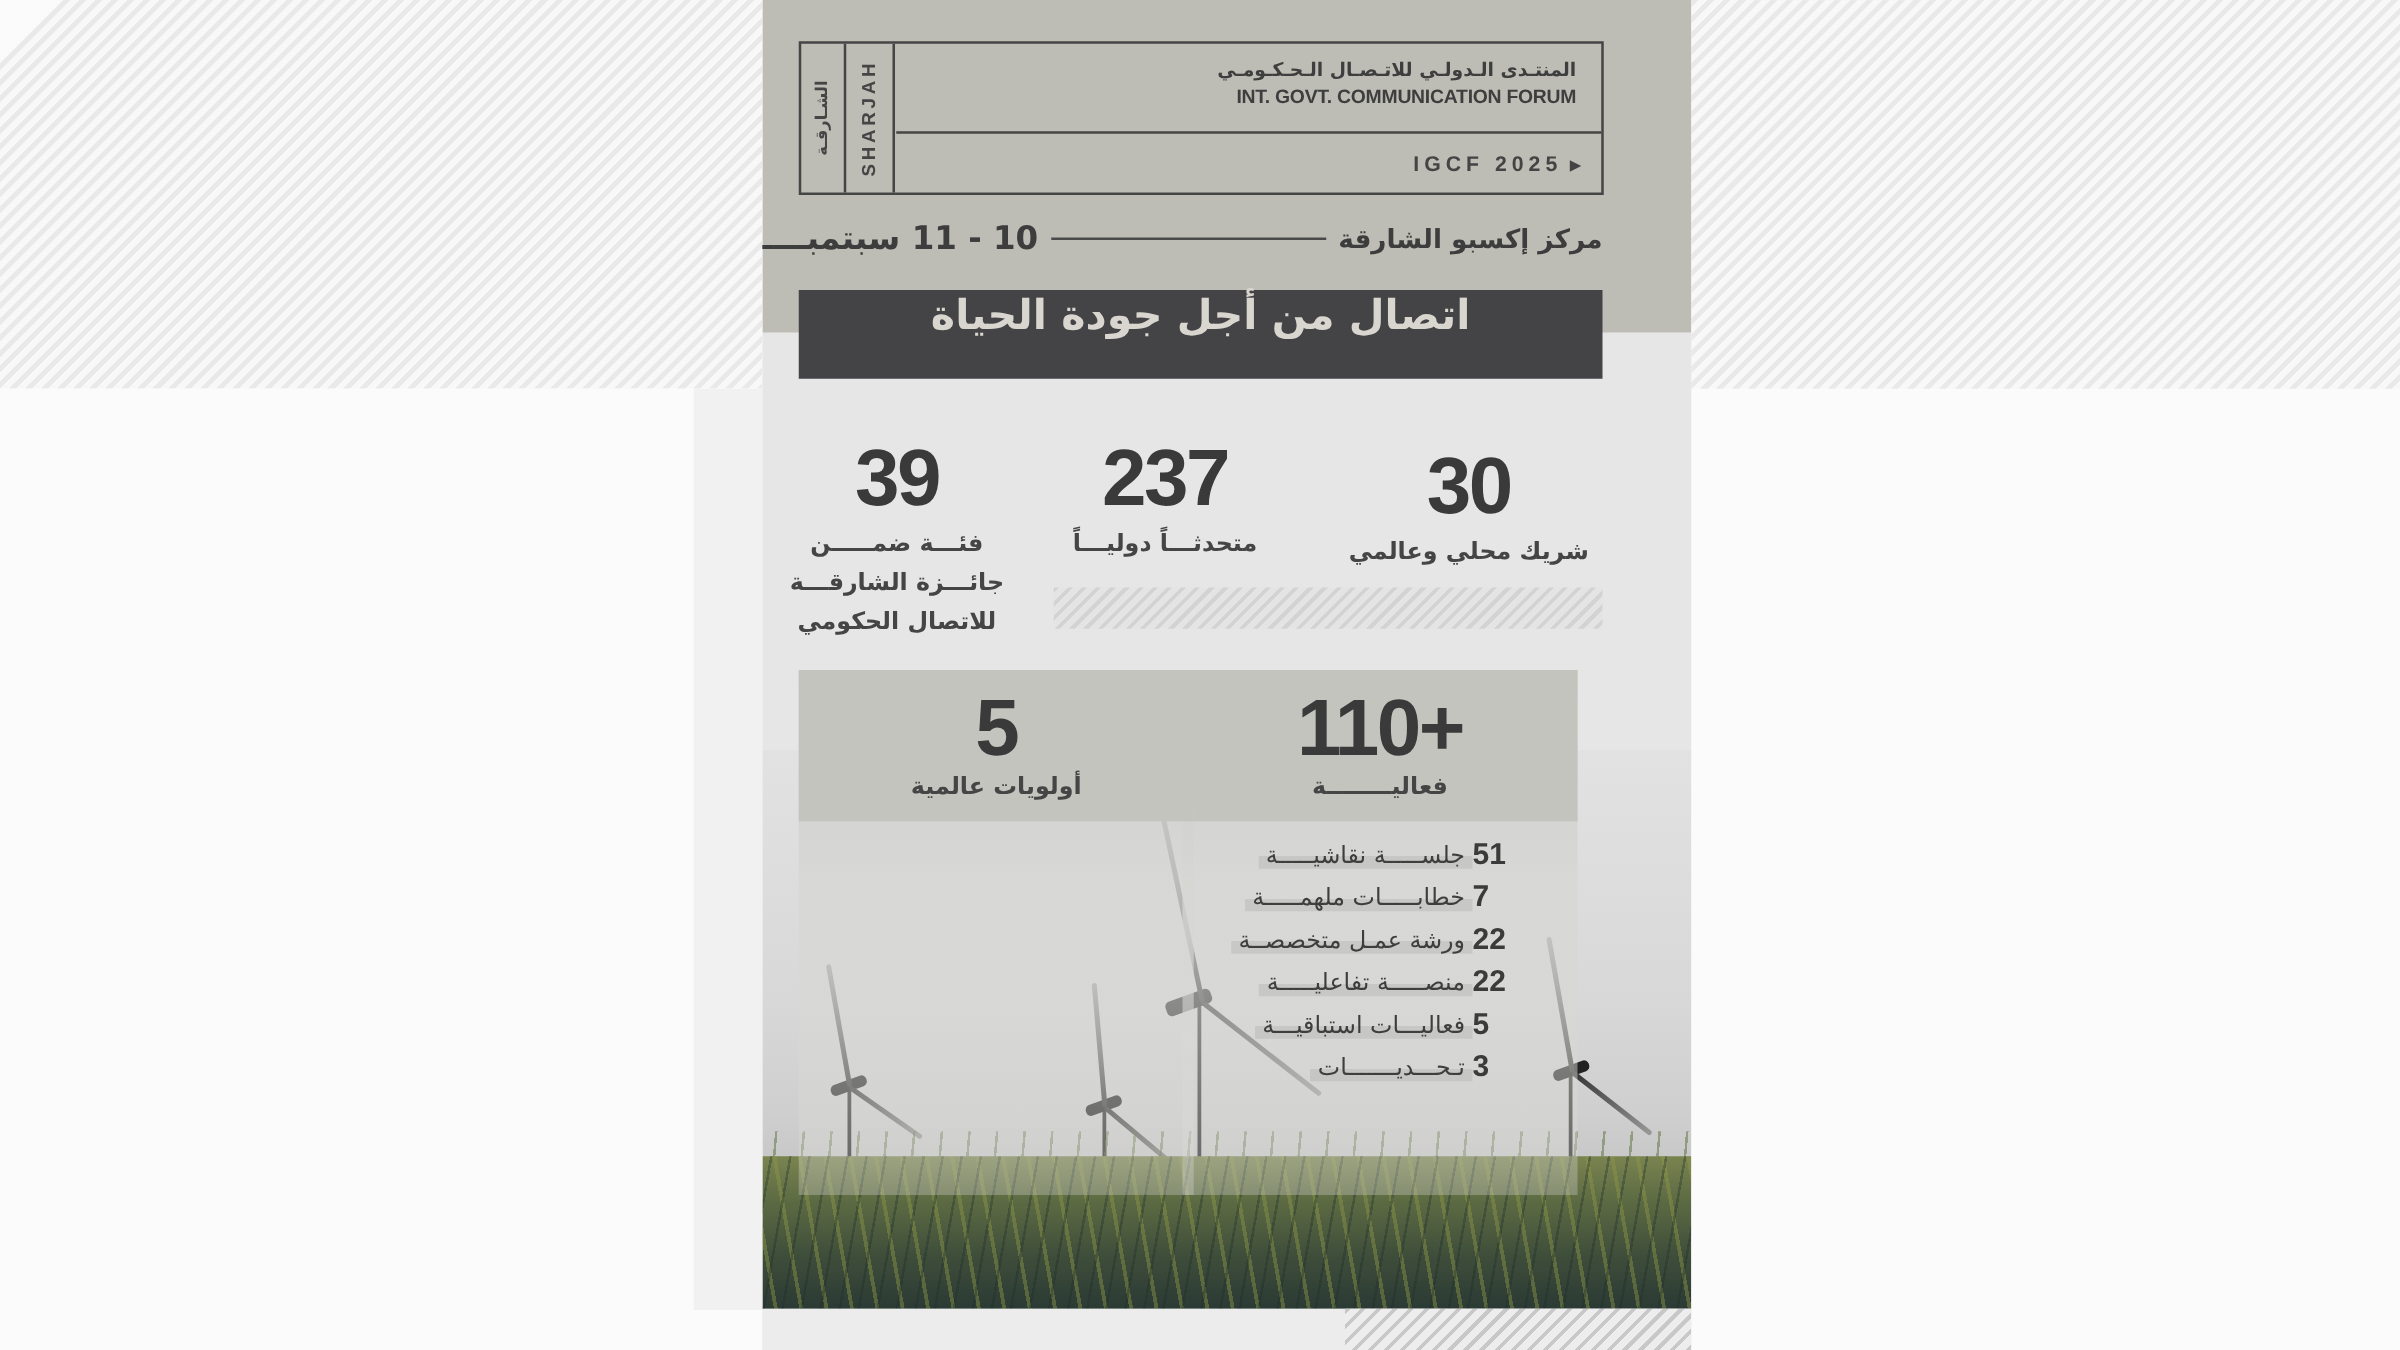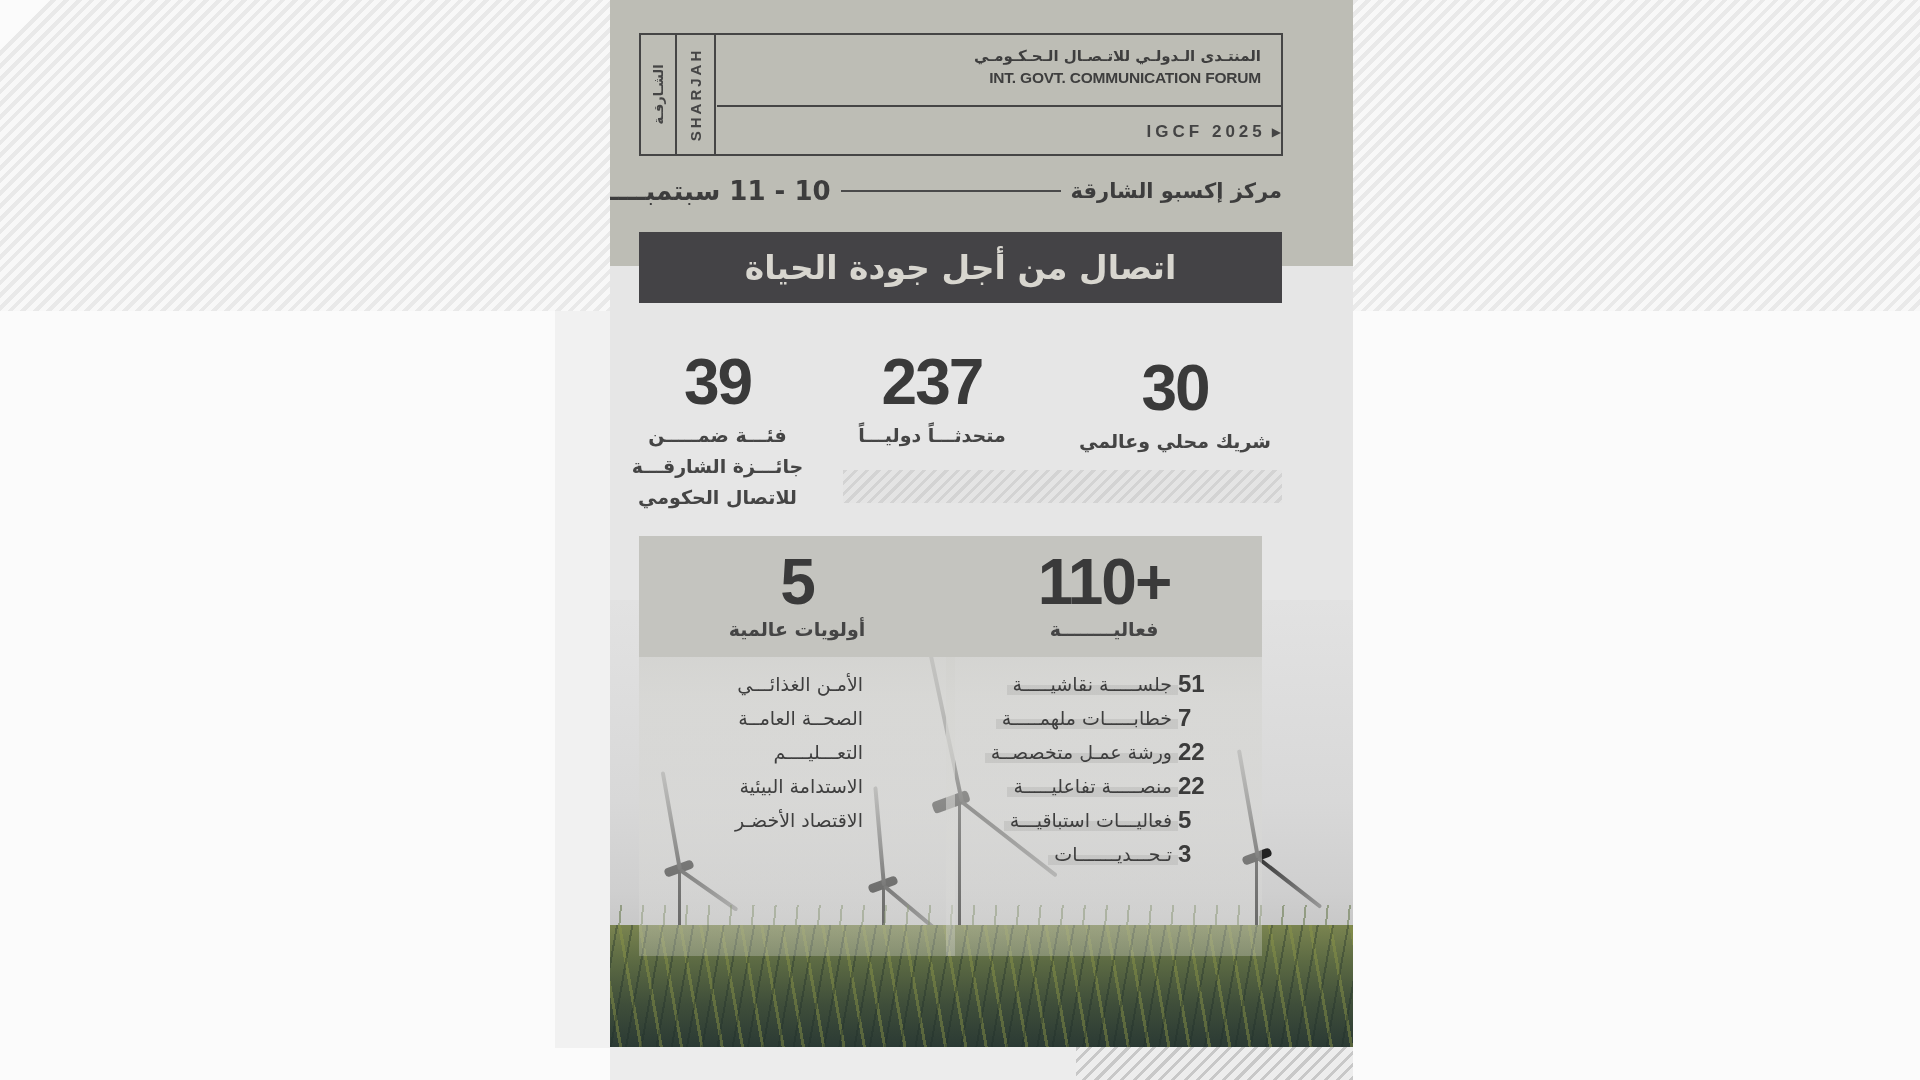--- a/index.html
+++ b/index.html
@@ -14,28 +14,28 @@
   .hdr-col{position:absolute;top:0;height:100%;border-right:2.5px solid #454545;display:flex;align-items:center;justify-content:center;}
   .hdr-col1{left:0;width:34px;}
   .hdr-col2{left:36px;width:37px;}
   .vtext{transform:rotate(-90deg);white-space:nowrap;color:#454545;font-weight:bold;}
   .vtext-ar{font-size:13px;letter-spacing:1px;}
   .vtext-en{font-size:15px;letter-spacing:3px;font-family:"Liberation Sans",sans-serif;}
   .hdr-main{position:absolute;left:76px;right:0;top:0;height:100%;}
   .hdr-upper{position:absolute;left:0;right:0;top:0;height:72px;border-bottom:2.5px solid #454545;text-align:right;padding-right:20px;box-sizing:border-box;}
   .hdr-ar{margin-top:12px;font-size:15px;font-weight:bold;color:#3e3e3e;direction:rtl;}
   .hdr-en{margin-top:4px;font-size:15.5px;font-weight:bold;color:#3e3e3e;font-family:"Liberation Sans",sans-serif;letter-spacing:-0.2px;}
-  .hdr-lower{position:absolute;left:0;right:0;top:74px;bottom:0;display:flex;align-items:center;justify-content:flex-end;padding-right:0;}
+  .hdr-lower{position:absolute;left:0;right:0;top:74px;bottom:0;display:flex;align-items:center;justify-content:flex-end;padding-right:16px;}
   .hdr-code{font-family:"Liberation Sans",sans-serif;font-weight:bold;font-size:17px;letter-spacing:4px;color:#444;}
   .hdr-arrow{font-size:12px;color:#444;margin-left:6px;}
   .venue-row{position:absolute;left:29px;top:176px;width:643px;height:30px;display:flex;align-items:center;direction:rtl;color:#3d3d3d;font-weight:bold;}
   .venue{font-size:21px;white-space:nowrap;}
   .venue-line{flex:0 0 220px;height:2.5px;background:#4a4a4a;margin:0 10px;}
   .dates{font-size:26px;white-space:nowrap;}
-  .theme{position:absolute;left:29px;top:232px;width:643px;height:71px;background:#444346;display:flex;align-items:center;justify-content:center;}
+  .theme{position:absolute;left:29px;top:232px;width:643px;height:71px;background:#444346;display:flex;align-items:flex-start;justify-content:center;}
   .theme span{color:#d8d6cf;font-size:33px;font-weight:bold;direction:rtl;}
   .stat{position:absolute;text-align:center;color:#3a3a3a;}
   .stat-num{font-family:"Liberation Sans",sans-serif;font-weight:bold;font-size:64px;line-height:64px;letter-spacing:-2px;}
   .stat-lbl{font-size:19px;font-weight:bold;direction:rtl;line-height:31px;margin-top:6px;color:#454545;}
   .hatch-bar{position:absolute;left:233px;top:470px;width:439px;height:33px;background:repeating-linear-gradient(135deg,#d3d3d3 0 3px,#e4e4e4 3px 8px);}
   .photo{position:absolute;left:0;top:600px;width:743px;height:447px;background:linear-gradient(180deg,#e2e2e2 0%,#d8d8d8 45%,#cfcfcf 65%,#c9c9c9 72%);}
   .grass{position:absolute;left:0;top:925px;width:743px;height:122px;background:
      repeating-linear-gradient(100deg,rgba(0,0,0,0) 0 6px,rgba(30,45,40,.35) 6px 8px,rgba(0,0,0,0) 8px 15px),
      repeating-linear-gradient(80deg,rgba(0,0,0,0) 0 9px,rgba(140,150,70,.45) 9px 12px,rgba(0,0,0,0) 12px 20px),
      linear-gradient(180deg,#7a8450 0%,#5c6a43 30%,#3f4e3a 65%,#2b3a34 100%);}
@@ -174,24 +174,17 @@
           <span class="li-txt">تـحـــديـــــــات</span>
         </div>
     </div>
   </div>
 
   <div class="box" style="left:29px;">
     <div class="box-head">
       <div class="box-num">5</div>
       <div class="box-lbl">أولويات عالمية</div>
     </div>
-    <div class="list" style="right:92px;">
-      <div class="li">الأمـن الغذائـــي</div>
-      <div class="li">الصحــة العامــة</div>
-      <div class="li">التعـــليــــم</div>
-      <div class="li">الاستدامة البيئية</div>
-      <div class="li">الاقتصاد الأخضـر</div>
-    </div>
   </div>
 
   <div class="bottom-strip"></div>
   <div class="bottom-hatch"></div>
 </div>
 
 </body></html>

